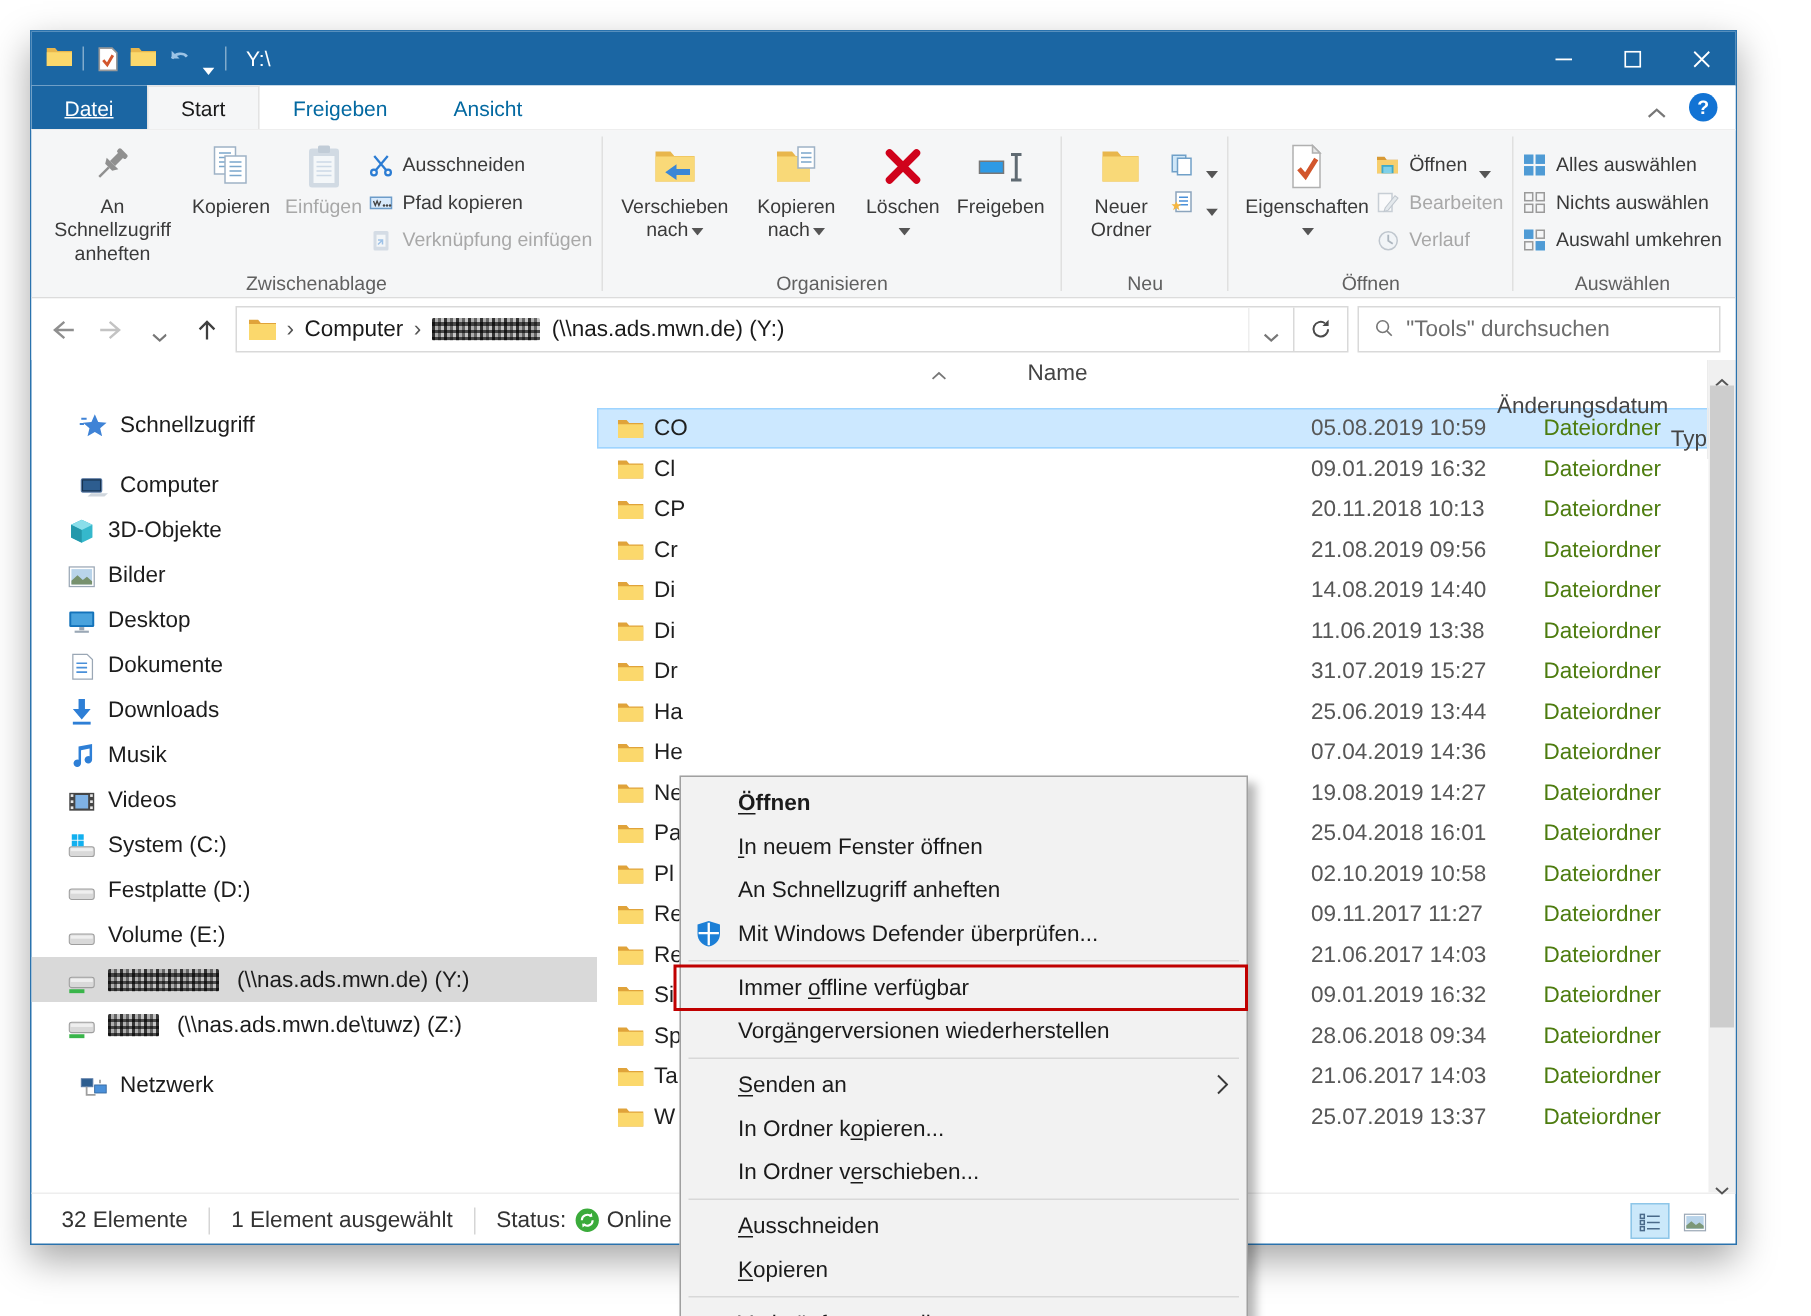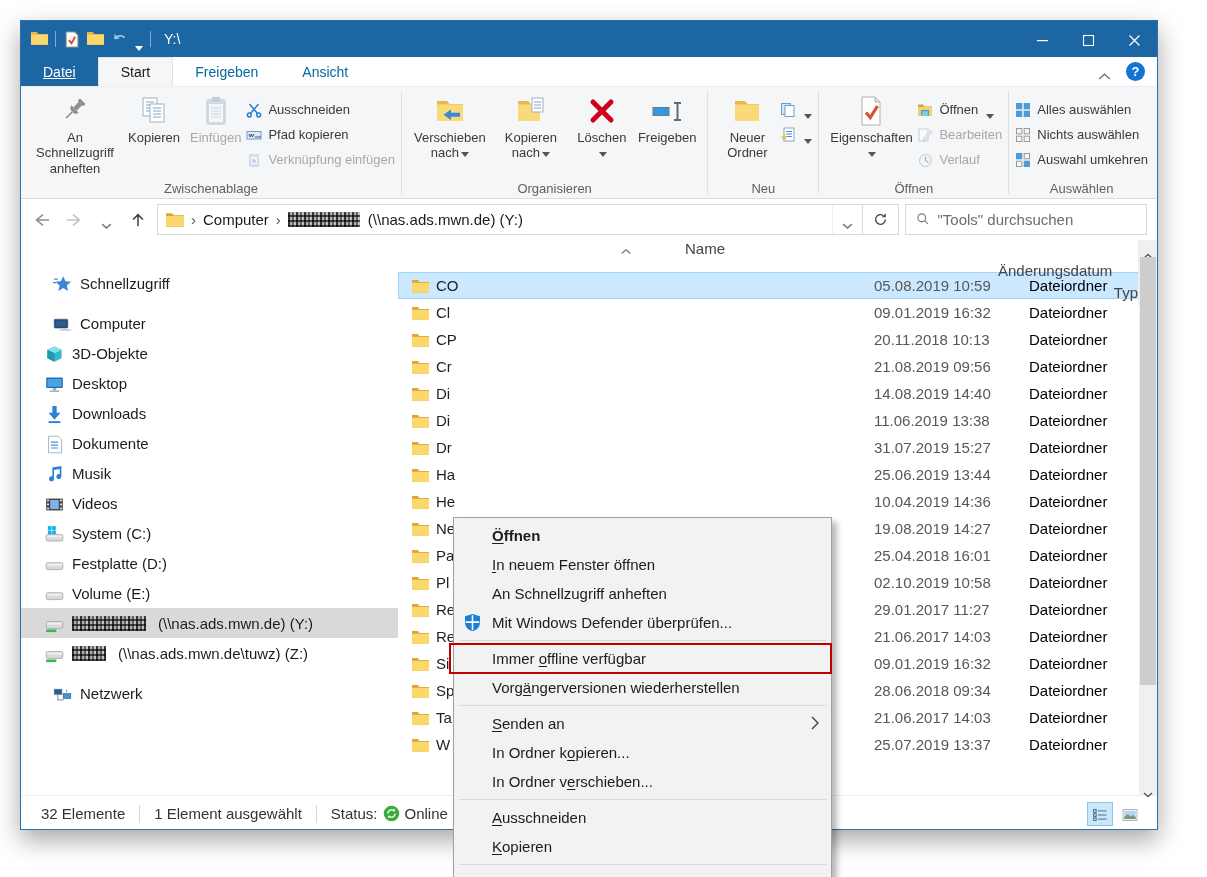--- a/index.html
+++ b/index.html
@@ -80,21 +80,21 @@
   .hc-name { width:468px; position:relative; }
   .hc-date { width:155px; }
   .hc-type { flex:1;text-align:center; }
   .sortchev { position:absolute; left:222px; top:1px; width:12px; height:7px; }
   .rows {}
   .row { height:27px; display:flex; align-items:center; font-size:15px; }
   .row.selected { background:#cce8ff; box-shadow:inset 0 0 0 1px #9ed4ff; }
   .c-name { width:476px; display:flex; align-items:center; gap:7px; padding-left:14px; color:#1f1f1f; overflow:hidden; white-space:nowrap; }
   .c-name .ic { width:17px; height:14px; flex:0 0 17px; }
   .c-date { width:155px; color:#575757; }
-  .c-type { flex:1; color:#000000; }
+  .c-type { flex:1; color:#4d7c0f; }
 
   
   .sbar { position:absolute; right:0; top:0; bottom:0; width:18px; background:#f0f0f0; }
   .sarrow { position:absolute; left:0; width:18px; height:16px; display:flex; align-items:center; justify-content:center; }
   .sarrow .ic { width:10px; height:6px; }
   .sarrow.up { top:0; } .sarrow.down { bottom:0; }
   .sthumb { position:absolute; left:1px; width:16px; top:17px; height:428px; background:#cdcdcd; }
 
   
   .cmenu { position:absolute; left:432px; top:277px; width:379px; background:#f2f2f2;
@@ -483,40 +483,48 @@
         <div class="side-item lvl1">
           <span class="ic"><svg viewBox="0 0 16 16">
               <path d="M8 1.2l6 2.9v7.1l-6 3-6-3V4.1z" fill="#35b8cc"></path>
               <path d="M8 1.2l6 2.9-6 2.9-6-2.9z" fill="#8adeea"></path>
               <path d="M8 7v7.2l-6-3V4.1z" fill="#2398ab"></path>
             </svg></span>
           <span>3D-Objekte</span>
         </div>
         <div class="side-item lvl1">
           <span class="ic"><svg viewBox="0 0 16 16">
+              <rect x="1" y="2.5" width="14" height="11" fill="#fff" stroke="#9aa7b5" stroke-width=".7"></rect>
+              <rect x="2.2" y="3.7" width="11.6" height="8.6" fill="#b9d4ea"></rect>
+              <path d="M2.2 10.2l3.4-3 3 2.6 2.3-1.8 2.9 2.5v1.8H2.2z" fill="#77916d"></path>
+            </svg></span>
+          <span>Bilder</span>
+        </div>
+        <div class="side-item lvl1">
+          <span class="ic"><svg viewBox="0 0 16 16">
               <rect x="1" y="2.2" width="14" height="8.8" rx=".8" fill="#1473ba"></rect>
               <rect x="2.1" y="3.3" width="11.8" height="6.6" fill="#4aa3dd"></rect>
               <rect x="6.6" y="11" width="2.8" height="1.8" fill="#9aa7b5"></rect>
               <rect x="4" y="13" width="8" height="1.2" fill="#9aa7b5"></rect>
             </svg></span>
           <span>Desktop</span>
         </div>
         <div class="side-item lvl1">
           <span class="ic"><svg viewBox="0 0 16 16">
+              <path d="M3 1h8l3 3v11H3z" fill="#fff" stroke="#9aa7b5" stroke-width=".7"></path>
+              <path d="M5 6h6M5 8.5h6M5 11h6" stroke="#4a90d9" stroke-width=".9"></path>
+            </svg></span>
+          <span>Dokumente</span>
+        </div>
+        <div class="side-item lvl1">
+          <span class="ic"><svg viewBox="0 0 16 16">
               <path d="M6.2.8h3.6v5.7H13L8 12.4 3 6.5h3.2z" fill="#2e7fd6"></path>
               <rect x="3" y="13.6" width="10" height="1.6" fill="#2e7fd6"></rect>
             </svg></span>
           <span>Downloads</span>
-        </div>
-        <div class="side-item lvl1">
-          <span class="ic"><svg viewBox="0 0 16 16">
-              <path d="M3 1h8l3 3v11H3z" fill="#fff" stroke="#9aa7b5" stroke-width=".7"></path>
-              <path d="M5 6h6M5 8.5h6M5 11h6" stroke="#4a90d9" stroke-width=".9"></path>
-            </svg></span>
-          <span>Dokumente</span>
         </div>
         <div class="side-item lvl1">
           <span class="ic"><svg viewBox="0 0 16 16">
               <path d="M6.2 2.2L13.8.8v8.9a2.1 2.1 0 1 1-1.4-2V3.4L7.6 4.3v7.4a2.1 2.1 0 1 1-1.4-2z" fill="#2e7fd6"></path>
             </svg></span>
           <span>Musik</span>
         </div>
         <div class="side-item lvl1">
           <span class="ic"><svg viewBox="0 0 16 16">
               <rect x="1" y="3" width="14" height="10" fill="#454545"></rect>
@@ -686,21 +694,21 @@
             <div class="c-type">Dateiordner</div>
           </div>
           <div class="row">
             <div class="c-name">
               <span class="ic"><svg viewBox="0 0 16 13">
                   <path fill="#e0a33a" d="M0 1h5.4l1.6 1.9H16V13H0z"></path>
                   <path fill="#fbd86c" d="M0 3.6h16V13H0z"></path>
                 </svg></span>
               <span>He</span>
             </div>
-            <div class="c-date">10.04.2019 14:36</div>
+            <div class="c-date">07.04.2019 14:36</div>
             <div class="c-type">Dateiordner</div>
           </div>
           <div class="row">
             <div class="c-name">
               <span class="ic"><svg viewBox="0 0 16 13">
                   <path fill="#e0a33a" d="M0 1h5.4l1.6 1.9H16V13H0z"></path>
                   <path fill="#fbd86c" d="M0 3.6h16V13H0z"></path>
                 </svg></span>
               <span>Ne</span>
             </div>
@@ -730,21 +738,21 @@
             <div class="c-type">Dateiordner</div>
           </div>
           <div class="row">
             <div class="c-name">
               <span class="ic"><svg viewBox="0 0 16 13">
                   <path fill="#e0a33a" d="M0 1h5.4l1.6 1.9H16V13H0z"></path>
                   <path fill="#fbd86c" d="M0 3.6h16V13H0z"></path>
                 </svg></span>
               <span>Re</span>
             </div>
-            <div class="c-date">29.01.2017 11:27</div>
+            <div class="c-date">09.11.2017 11:27</div>
             <div class="c-type">Dateiordner</div>
           </div>
           <div class="row">
             <div class="c-name">
               <span class="ic"><svg viewBox="0 0 16 13">
                   <path fill="#e0a33a" d="M0 1h5.4l1.6 1.9H16V13H0z"></path>
                   <path fill="#fbd86c" d="M0 3.6h16V13H0z"></path>
                 </svg></span>
               <span>Re</span>
             </div>

